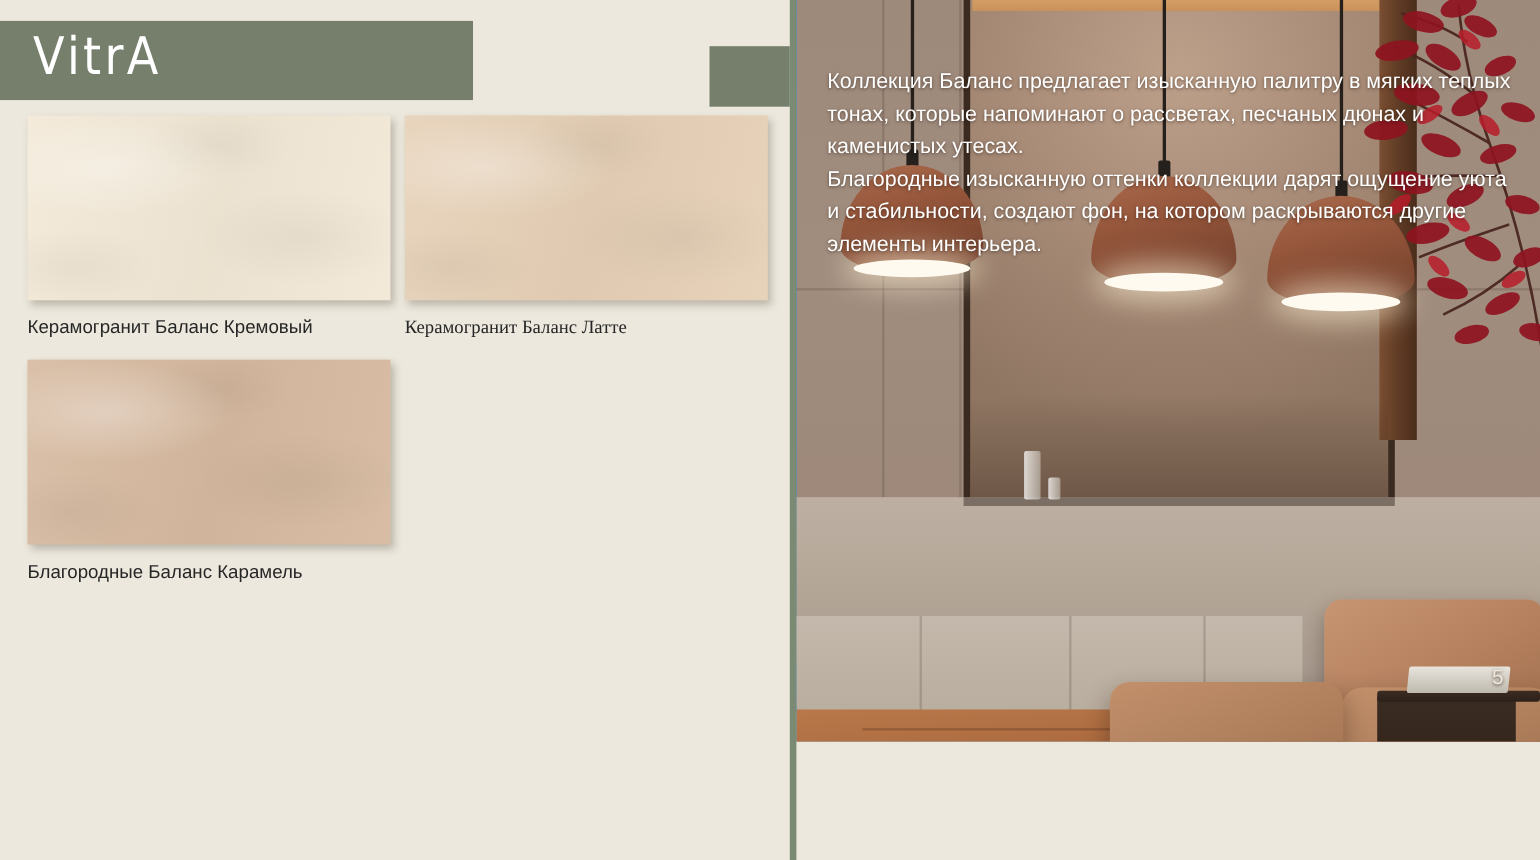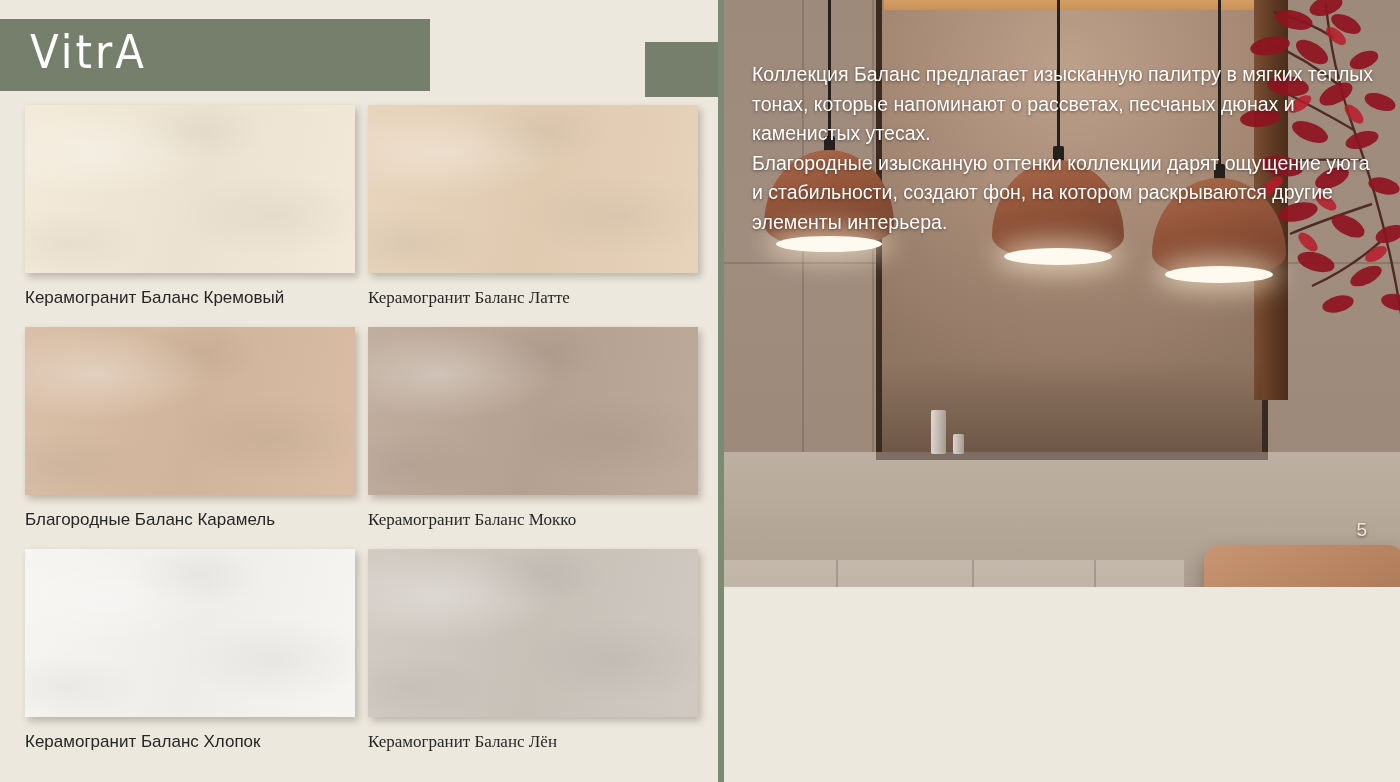--- a/index.html
+++ b/index.html
@@ -67,21 +67,21 @@
     mix-blend-mode:normal;
   }
   .tile-label {
     position:absolute; top:182px; left:0;
     font-size:17px; color:#262626; line-height:22px;
     white-space:nowrap;
   }
 
   
   .photo {
-    position:absolute; left:724px; top:0; width:676px; height:587px;
+    position:absolute; left:724px; top:0; width:676px; height:674px;
     overflow:hidden; background:#0369a1;
   }
   .photo-inner { position:absolute; inset:0; }
 
   
   .wall-back {
     position:absolute; left:0; top:0; width:676px; height:600px;
     background:
       linear-gradient(180deg,#9e8a7b 0%, #a18d7e 40%, #9b8678 100%);
   }
@@ -213,36 +213,22 @@
           <div class="tile-swatch" style="background-color: rgb(230, 208, 182);"></div>
           <div class="tile-label">Керамогранит Баланс Латте</div>
         </div>
       </div>
 
       <div class="tile-row">
         <div class="tile-cell col-0">
           <div class="tile-swatch" style="background-color: rgb(214, 185, 159);"></div>
           <div class="tile-label">Благородные Баланс Карамель</div>
         </div>
-        <div class="tile-cell col-1">
-          <div class="tile-swatch" style="background-color: rgb(185, 165, 148);"></div>
-          <div class="tile-label">Керамогранит Баланс Мокко</div>
-        </div>
-      </div>
-
-      <div class="tile-row">
-        <div class="tile-cell col-0">
-          <div class="tile-swatch" style="background-color: rgb(245, 244, 241);"></div>
-          <div class="tile-label">Керамогранит Баланс Хлопок</div>
-        </div>
-        <div class="tile-cell col-1">
-          <div class="tile-swatch" style="background-color: rgb(205, 198, 189);"></div>
-          <div class="tile-label">Керамогранит Баланс Лён</div>
-        </div>
-      </div>
+      </div>
+
 
     </div>
   </div>
 
   <div class="divider-strip"></div>
 
   <div class="photo">
     <div class="photo-inner">
 
       <div class="wall-back"></div>

